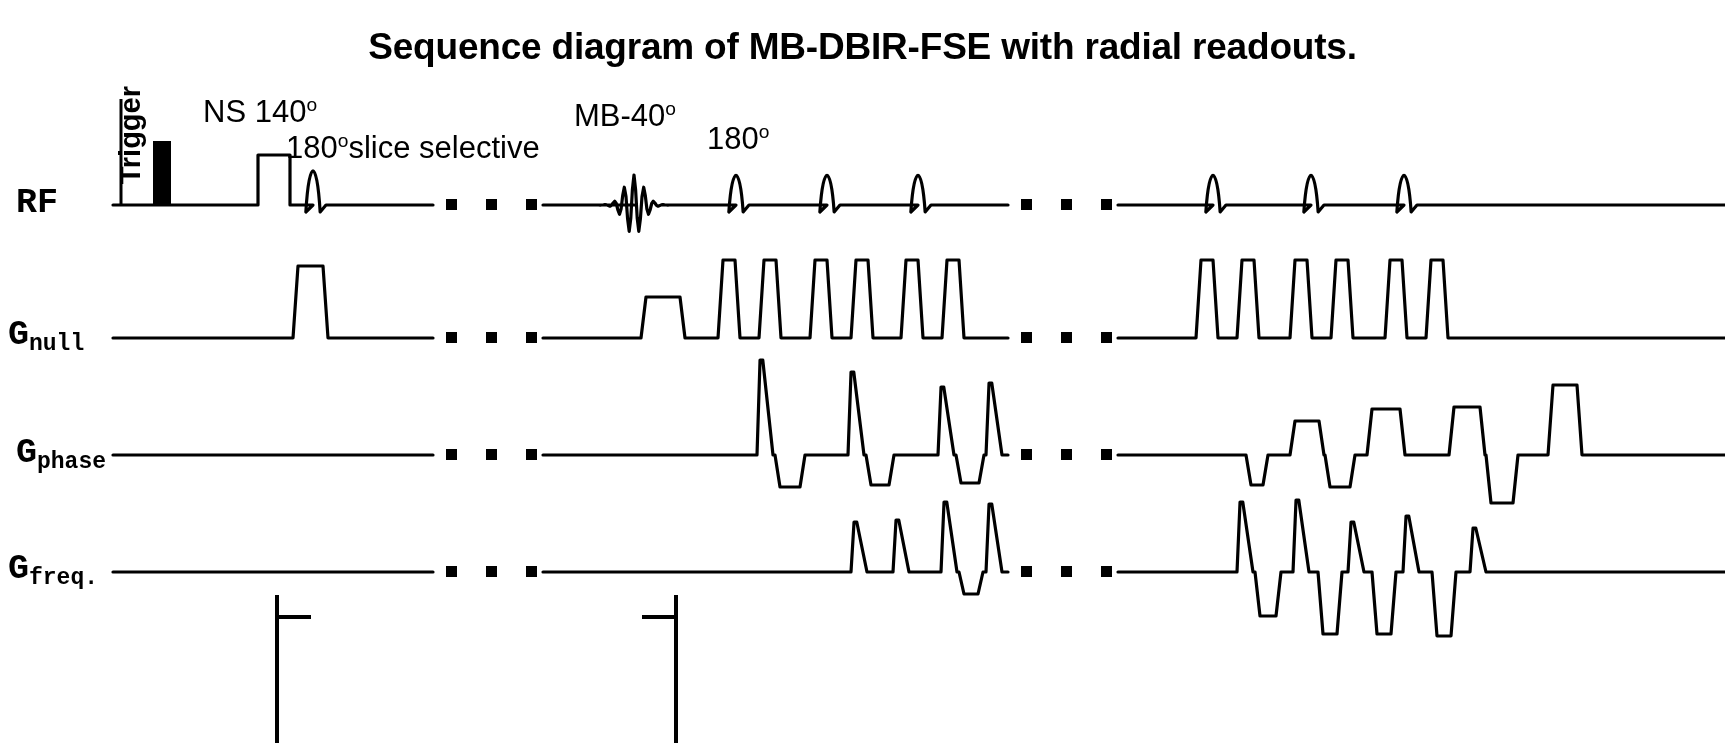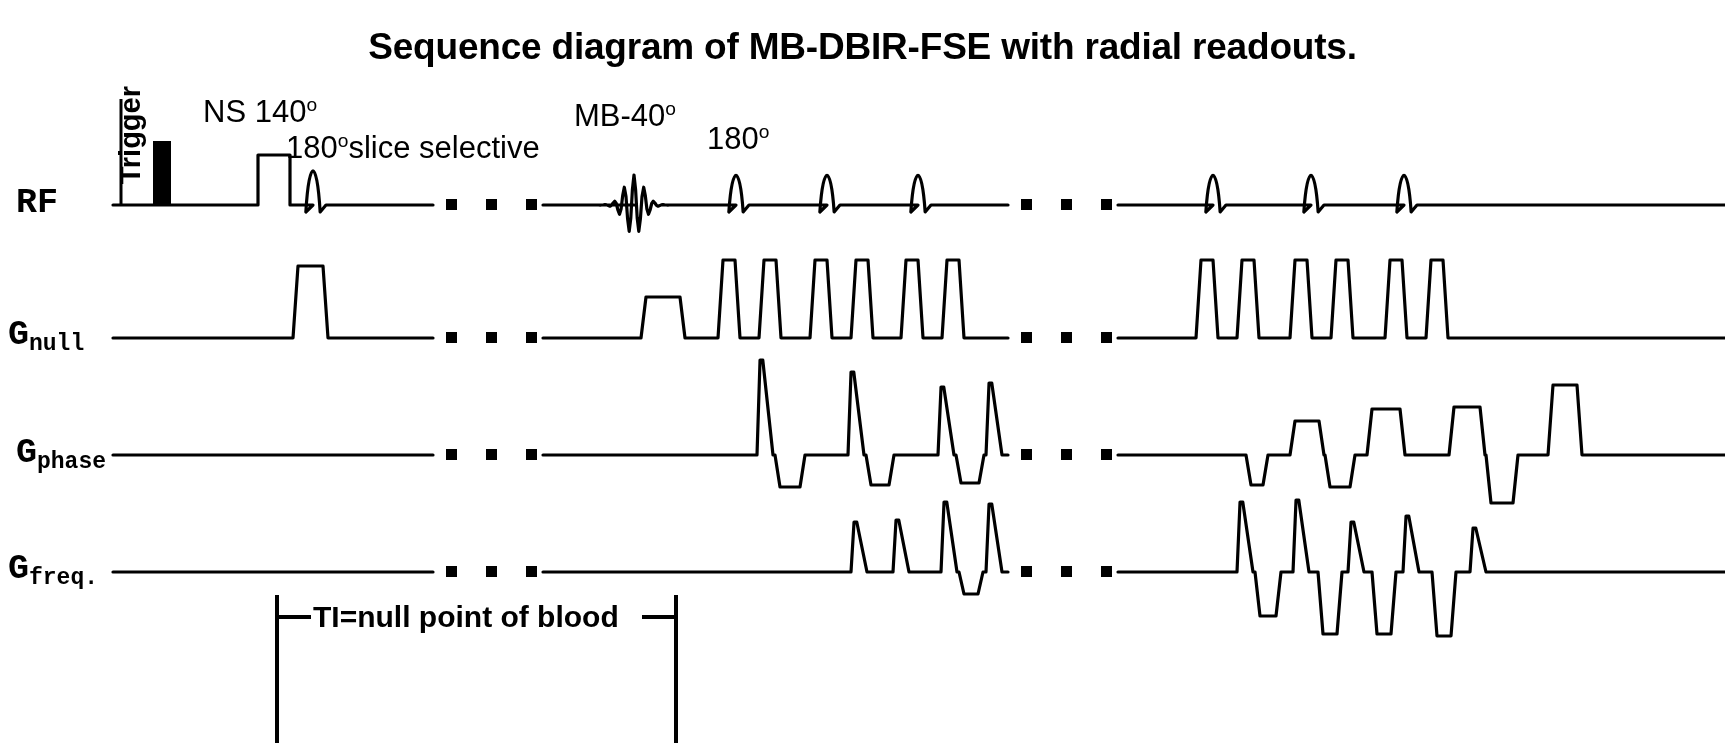--- a/index.html
+++ b/index.html
@@ -123,21 +123,20 @@
   </div>
 
   <div class="annot ann-plain" style="left:574px; top:99px;">
     <span>MB-40</span><span class="deg">o</span>
   </div>
 
   <div class="annot ann-plain" style="left:707px; top:122px;">
     <span>180</span><span class="deg">o</span>
   </div>
 
-  <div class="ti-label" style="left:313px; top:600px;">TI=null point of blood</div>
 
   <svg class="layer" viewBox="0 0 1725 743">
     <g id="waveforms">
         <path d="M 113 205 L 258 205 L 258 155 L 290 155 L 290 205 L 313 205 L 305.85 212 C 309.1 157, 316.9 157, 320.15 212 L 326 205 L 433 205" class="wave"></path>
         <path d="M 543 205 L 634 205 L 597.0 205.0 L 598.6 205.0 L 600.2 205.1 L 601.8 205.0 L 603.4 204.9 L 605.0 204.7 L 606.7 204.9 L 608.3 205.6 L 609.9 206.2 L 611.5 205.4 L 613.1 203.0 L 614.7 201.2 L 616.3 203.5 L 617.9 210.0 L 619.5 214.3 L 621.1 209.1 L 622.7 195.5 L 624.3 187.2 L 626.0 196.6 L 627.6 218.8 L 629.2 231.3 L 630.8 218.0 L 632.4 189.6 L 634.0 175.0 L 635.6 189.6 L 637.2 218.0 L 638.8 231.3 L 640.4 218.8 L 642.0 196.6 L 643.7 187.2 L 645.3 195.5 L 646.9 209.1 L 648.5 214.3 L 650.1 210.0 L 651.7 203.5 L 653.3 201.2 L 654.9 203.0 L 656.5 205.4 L 658.1 206.2 L 659.7 205.6 L 661.3 204.9 L 663.0 204.7 L 664.6 204.9 L 666.2 205.0 L 667.8 205.1 L 669.4 205.0 L 671.0 205.0 L 736 205 L 728.85 212 C 732.1 163, 739.9 163, 743.15 212 L 749 205 L 827 205 L 819.85 212 C 823.1 163, 830.9 163, 834.15 212 L 840 205 L 918 205 L 910.85 212 C 914.1 163, 921.9 163, 925.15 212 L 931 205 L 1008 205" class="wave"></path>
         <path d="M 1118 205 L 1213 205 L 1205.85 212 C 1209.1 163, 1216.9 163, 1220.15 212 L 1226 205 L 1311 205 L 1303.85 212 C 1307.1 163, 1314.9 163, 1318.15 212 L 1324 205 L 1404 205 L 1396.85 212 C 1400.1 163, 1407.9 163, 1411.15 212 L 1417 205 L 1725 205" class="wave"></path>
         <rect x="153" y="141" width="18" height="64" class="solidbar"></rect>
         <line x1="121" y1="99" x2="121" y2="205" stroke="#000" stroke-width="3"></line>
         <path d="M 113 338 L 293 338 L 298 266 L 323 266 L 328 338 L 433 338" class="wave"></path>
         <path d="M 543 338 L 641 338 L 646 297 L 680 297 L 685 338 L 718 338 L 723 260 L 735 260 L 740 338 L 759 338 L 764 260 L 776 260 L 781 338 L 810 338 L 815 260 L 827 260 L 832 338 L 851 338 L 856 260 L 868 260 L 873 338 L 901 338 L 906 260 L 918 260 L 923 338 L 942 338 L 947 260 L 959 260 L 964 338 L 1008 338" class="wave"></path>

